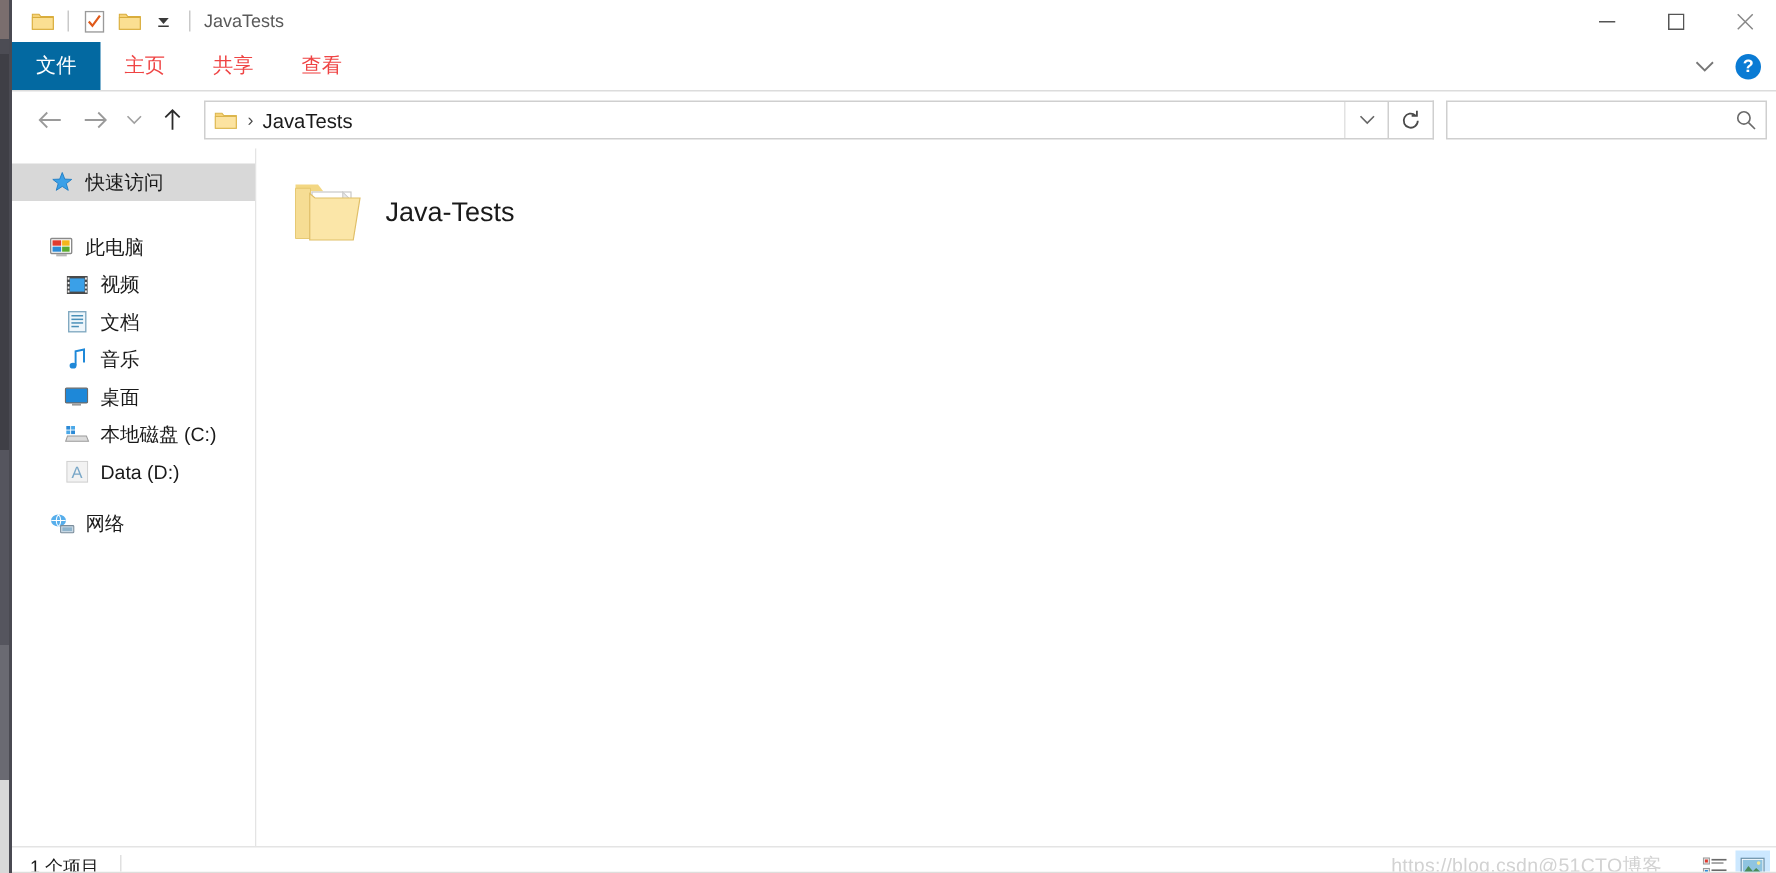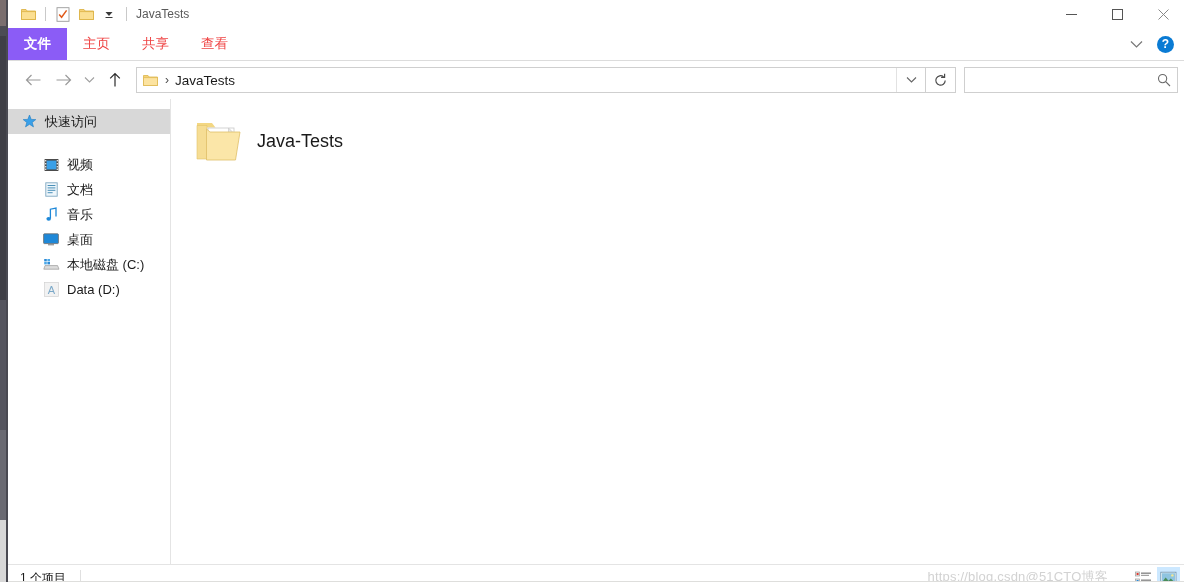--- a/index.html
+++ b/index.html
@@ -99,23 +99,23 @@
     display: flex;
     align-items: center;
     justify-content: center;
     padding: 0 16px;
     font-size: 13.5px;
     color: #ef4444;
     height: 32px;
     box-sizing: border-box;
   }
   .tab.file {
-    background: #8b5cf6;
+    background: #0369a1;
     color: #ffffff;
-    font-weight: bold;
+    font-weight: normal;
     min-width: 58px;
   }
   .ribbon-right {
     position: absolute;
     right: 4px; top: 0;
     height: 32px;
     display: flex;
     align-items: center;
     gap: 8px;
     padding-right: 8px;
@@ -237,21 +237,21 @@
     box-sizing: border-box;
     position: relative;
     overflow: hidden;
   }
   .nav-item {
     height: 25px;
     display: flex;
     align-items: center;
     font-size: 13px;
     color: #1a1a1a;
-    padding-left: 12px;
+    padding-left: 24px;
     box-sizing: border-box;
     white-space: nowrap;
   }
   .nav-item.indent { padding-left: 34px; }
   .nav-item.selected { background: #d8d8d8; }
   .nav-item .ni-icon {
     width: 18px;
     height: 18px;
     margin-right: 7px;
     display: flex;
@@ -481,20 +481,33 @@
           </svg>
         </span>
         <span>快速访问</span>
       </div>
 
       <div class="nav-gap"></div>
 
 
       <div class="nav-gap"></div>
 
+      <div class="nav-item">
+        <span class="ni-icon">
+          <svg width="16" height="14" viewBox="0 0 16 14">
+            <rect x="0.8" y="1" width="14" height="10" rx="0.6" fill="#ffffff" stroke="#8a8a8a" stroke-width="0.9"></rect>
+            <rect x="2" y="2.2" width="5.8" height="3.6" fill="#e03a2f"></rect>
+            <rect x="8.4" y="2.2" width="5" height="3.6" fill="#f3b61a"></rect>
+            <rect x="2" y="6.4" width="5.8" height="3.4" fill="#2c8ad6"></rect>
+            <rect x="8.4" y="6.4" width="5" height="3.4" fill="#5aab2e"></rect>
+            <rect x="4.5" y="11.3" width="7" height="1.6" fill="#b8b8b8"></rect>
+          </svg>
+        </span>
+        <span>此电脑</span>
+      </div>
 
       <div class="nav-item indent">
         <span class="ni-icon">
           <svg width="15" height="14" viewBox="0 0 15 14">
             <rect x="0.6" y="1" width="13.8" height="12" fill="#4a4a4a"></rect>
             <rect x="2.6" y="2.6" width="9.8" height="8.8" fill="#3aa0e8"></rect>
             <rect x="1.1" y="2" width="1.2" height="1.4" fill="#f0f0f0"></rect>
             <rect x="1.1" y="5" width="1.2" height="1.4" fill="#f0f0f0"></rect>
             <rect x="1.1" y="8" width="1.2" height="1.4" fill="#f0f0f0"></rect>
             <rect x="1.1" y="10.6" width="1.2" height="1.4" fill="#f0f0f0"></rect>
@@ -560,20 +573,31 @@
           <svg width="15" height="15" viewBox="0 0 15 15">
             <rect x="0.6" y="0.6" width="13.8" height="13.8" fill="#f2f2f2" stroke="#d0d0d0" stroke-width="0.7"></rect>
             <text x="7.4" y="11.6" font-size="11" font-family="Liberation Sans, sans-serif" fill="#7aa8c8" text-anchor="middle">A</text>
           </svg>
         </span>
         <span>Data (D:)</span>
       </div>
 
       <div class="nav-gap"></div>
 
+      <div class="nav-item">
+        <span class="ni-icon">
+          <svg width="17" height="14" viewBox="0 0 17 14">
+            <ellipse cx="6" cy="5" rx="5" ry="4" fill="#3aa0e8" opacity="0.85"></ellipse>
+            <path d="M1.2 5 L10.8 5 M6 1 C4 3 4 7 6 9 M6 1 C8 3 8 7 6 9" fill="none" stroke="#ffffff" stroke-width="0.7"></path>
+            <rect x="7.4" y="8.4" width="8.8" height="4.8" rx="0.6" fill="#c8d8e4" stroke="#7a8c9a" stroke-width="0.7"></rect>
+            <rect x="8.6" y="9.6" width="6.4" height="2.4" fill="#8fb4cc"></rect>
+          </svg>
+        </span>
+        <span>网络</span>
+      </div>
     </div>
 
     <div id="content">
       <div class="file-item">
         <span class="file-icon">
           <svg width="48" height="44" viewBox="0 0 48 44">
             <path d="M2 4 L17 4 L20.5 8.5 L2 8.5 Z" fill="#f3d783"></path>
             <path d="M2 6.5 L12 6.5 L12 40 L2 40 Z" fill="#f6dd94" stroke="#e3c46a" stroke-width="0.6"></path>
             <rect x="13" y="9" width="26" height="31" fill="#ffffff" stroke="#c9c9c9" stroke-width="0.8"></rect>
             <path d="M33.5 9 L39 14.5 L33.5 14.5 Z" fill="#e8e8e8" stroke="#c9c9c9" stroke-width="0.7"></path>

